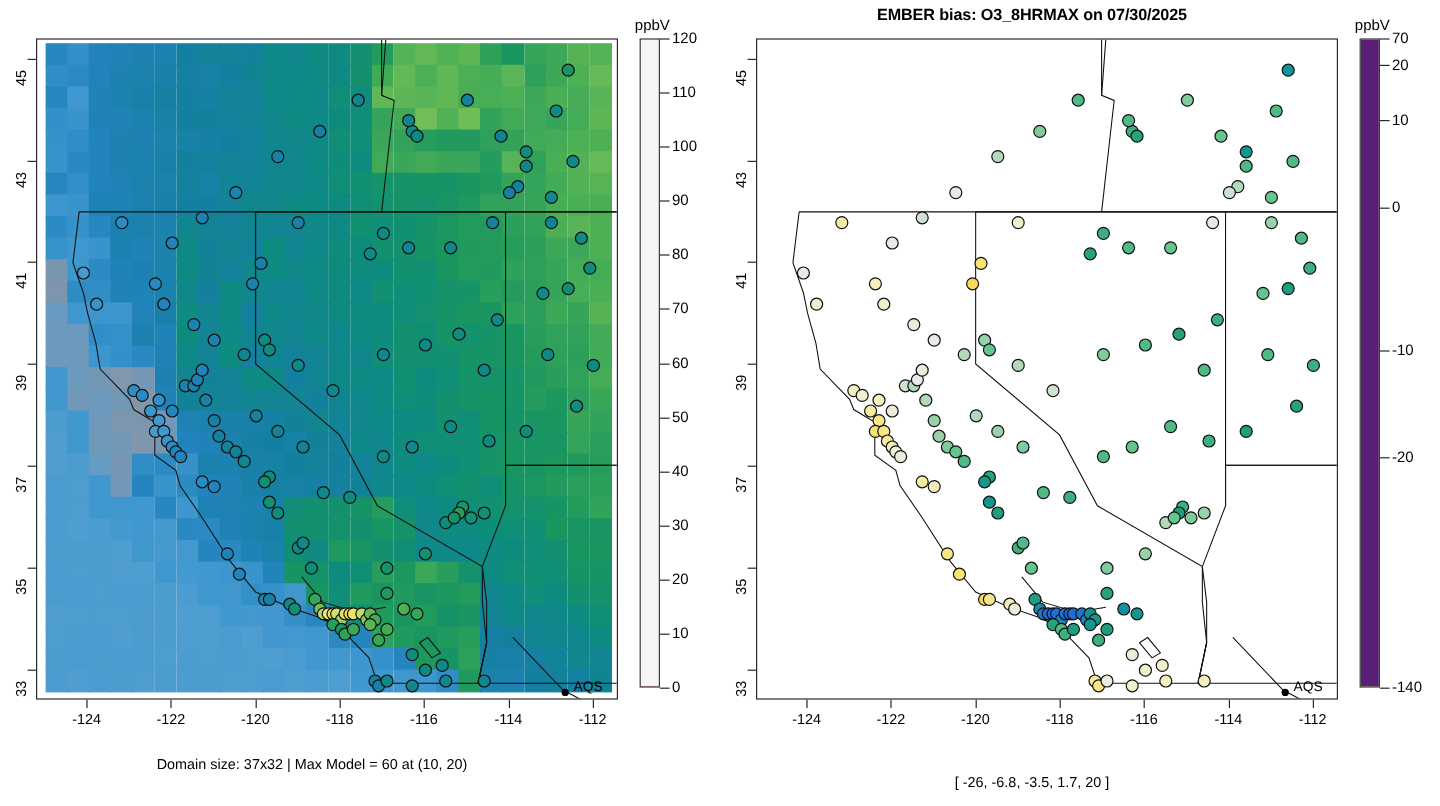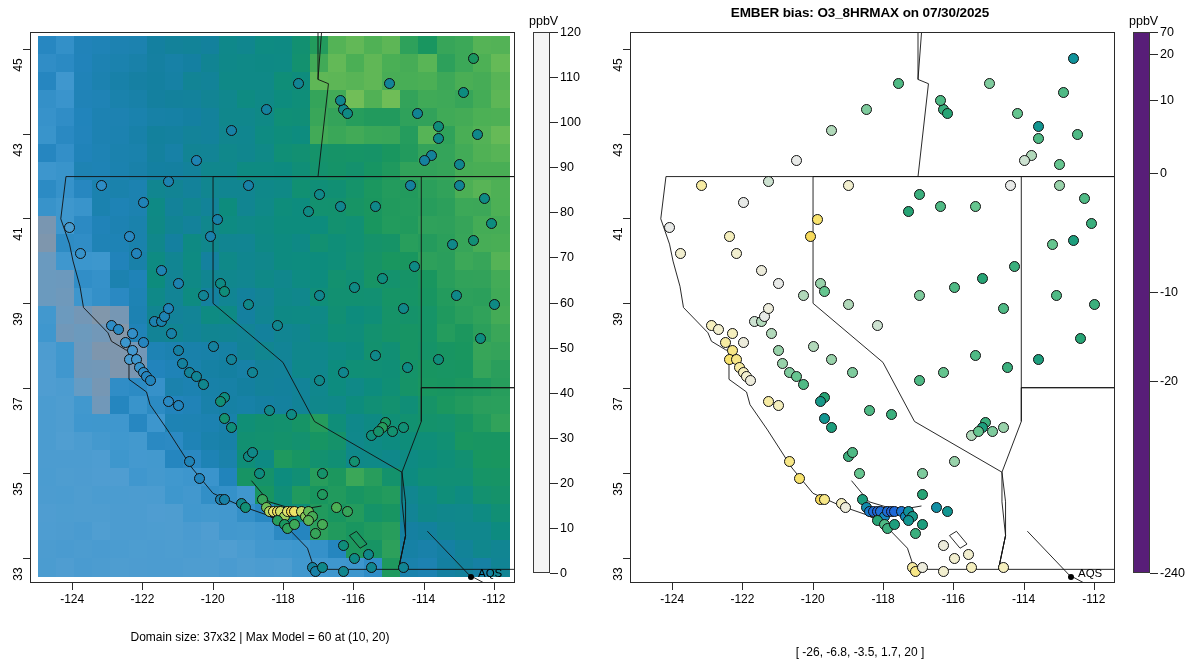--- a/index.html
+++ b/index.html
@@ -1274,16 +1274,16 @@
       <div class="cbtxt" style="top: 21.64px;">20</div>
       <div class="cbtick" style="top: 67.625px;"></div>
       <div class="cbtxt" style="top: 67.625px;">10</div>
       <div class="cbtick" style="top: 140.66px;"></div>
       <div class="cbtxt" style="top: 140.66px;">0</div>
       <div class="cbtick" style="top: 259.68px;"></div>
       <div class="cbtxt" style="top: 259.68px;">-10</div>
       <div class="cbtick" style="top: 348.945px;"></div>
       <div class="cbtxt" style="top: 348.945px;">-20</div>
       <div class="cbtick" style="top: 541px;"></div>
-      <div class="cbtxt" style="top: 541px;">-240</div>
+      <div class="cbtxt" style="top: 541px;">-140</div>
     </div>
   <div class="footer f2">[ -26,  -6.8,  -3.5,  1.7,  20 ]</div>
 </div>
 
 </body></html>

